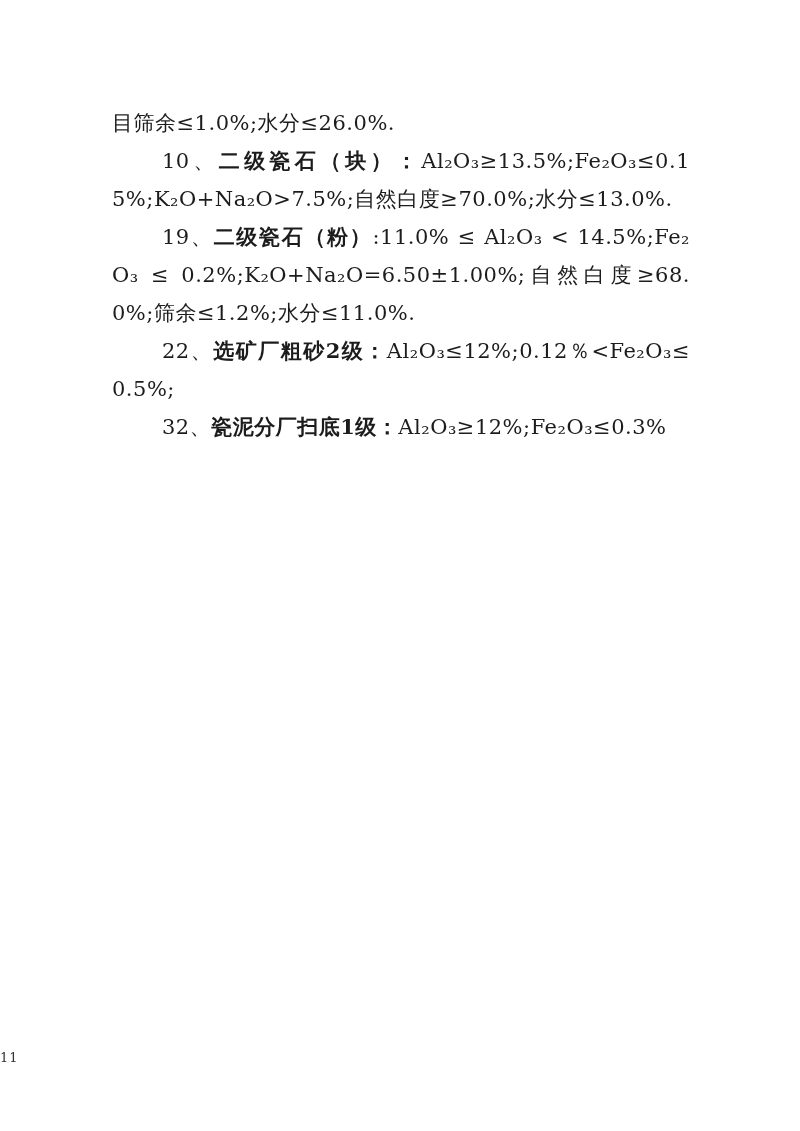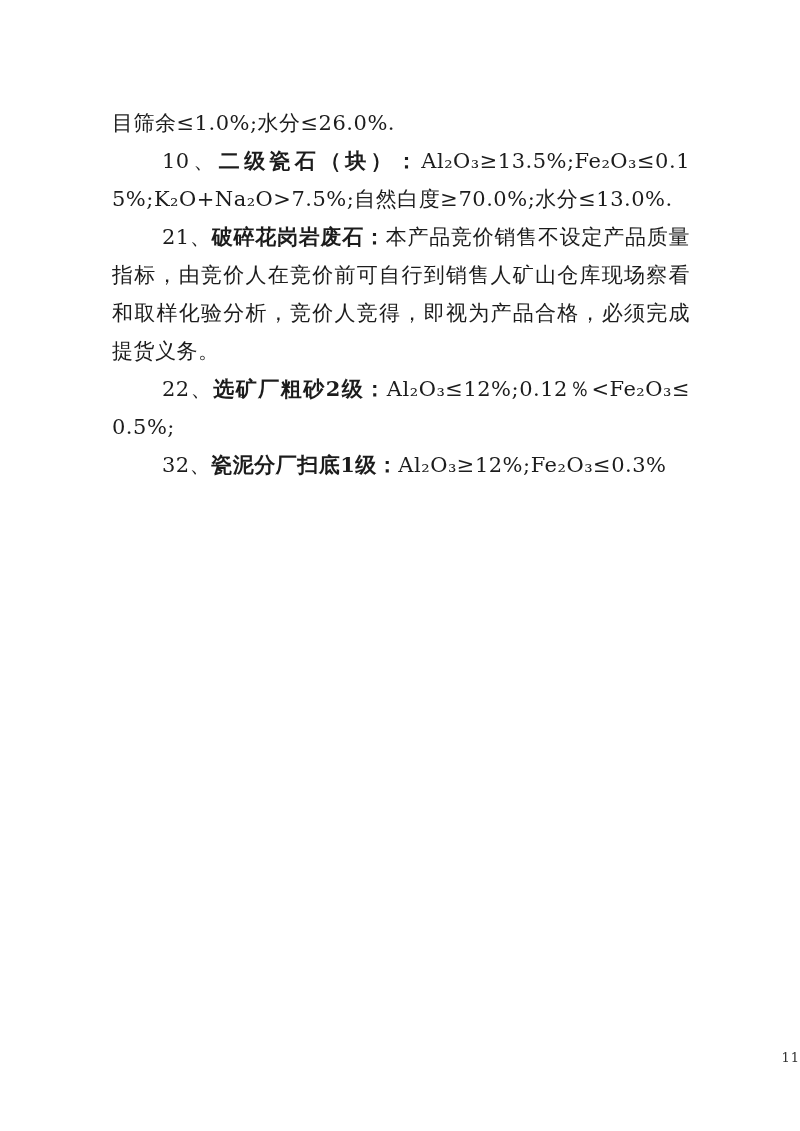--- a/index.html
+++ b/index.html
@@ -41,40 +41,40 @@
     font-weight: 700;
   }
   .num, .spec {
     font-weight: 400;
   }
   .page-number {
     position: absolute;
     left: 0;
     top: 1050px;
     width: 100%;
-    text-align: right;
+    text-align: left;
     font-size: 13px;
     color: #333333;
     letter-spacing: 1px;
   }
 </style>
 </head>
 <body>
 
 <div class="page">
   <div class="content">
 
     <p class="cont"><span>目筛余≤1.0%;水分≤26.0%.</span></p>
 
     <p class="item"><span class="num">10、</span><span class="name">二级瓷石（块）：</span><span class="spec">Al₂O₃≥13.5%;Fe₂O₃≤0.15%;K₂O+Na₂O&gt;7.5%;自然白度≥70.0%;水分≤13.0%.</span></p>
 
 
+    <p class="item"><span class="num">19、</span><span class="name">二级瓷石（粉）</span><span class="spec">:11.0% ≤ Al₂O₃ &lt; 14.5%;Fe₂O₃ ≤ 0.2%;K₂O+Na₂O=6.50±1.00%;自然白度≥68.0%;筛余≤1.2%;水分≤11.0%.</span></p>
 
 
-    <p class="item"><span class="num">21、</span><span class="name">破碎花岗岩废石：</span><span class="spec">本产品竞价销售不设定产品质量指标，由竞价人在竞价前可自行到销售人矿山仓库现场察看和取样化验分析，竞价人竞得，即视为产品合格，必须完成提货义务。</span></p>
 
     <p class="item"><span class="num">22、</span><span class="name">选矿厂粗砂2级：</span><span class="spec">Al₂O₃≤12%;0.12％&lt;Fe₂O₃≤0.5%;</span></p>
 
     <p class="item"><span class="num">32、</span><span class="name">瓷泥分厂扫底1级：</span><span class="spec">Al₂O₃≥12%;Fe₂O₃≤0.3%</span></p>
 
   </div>
 
   <div class="page-number">11</div>
 </div>
 

